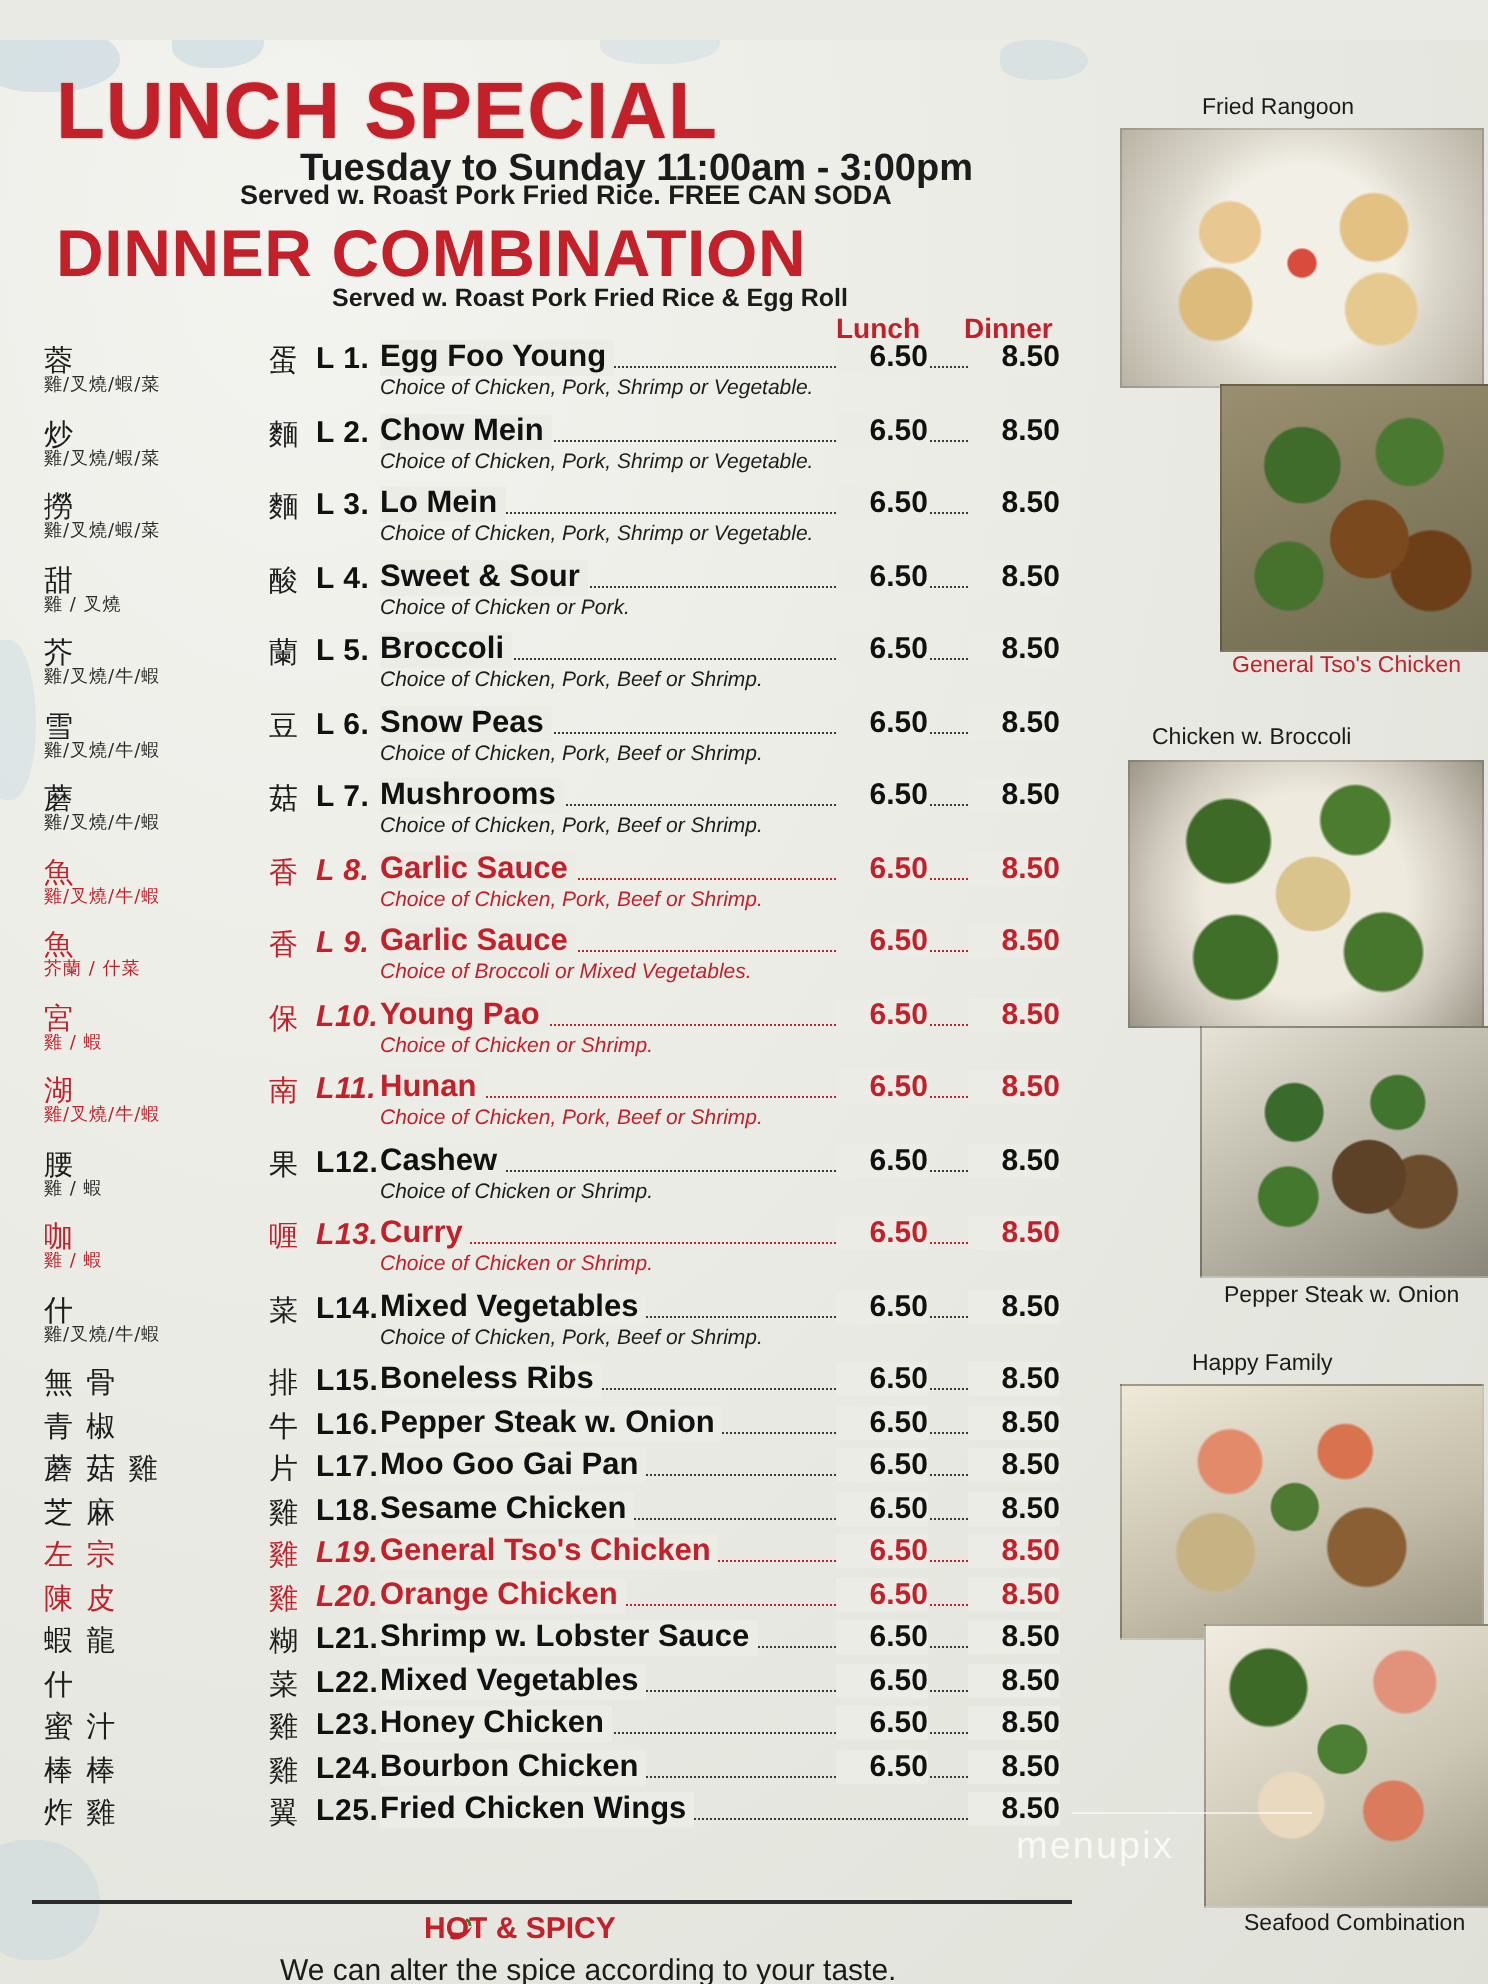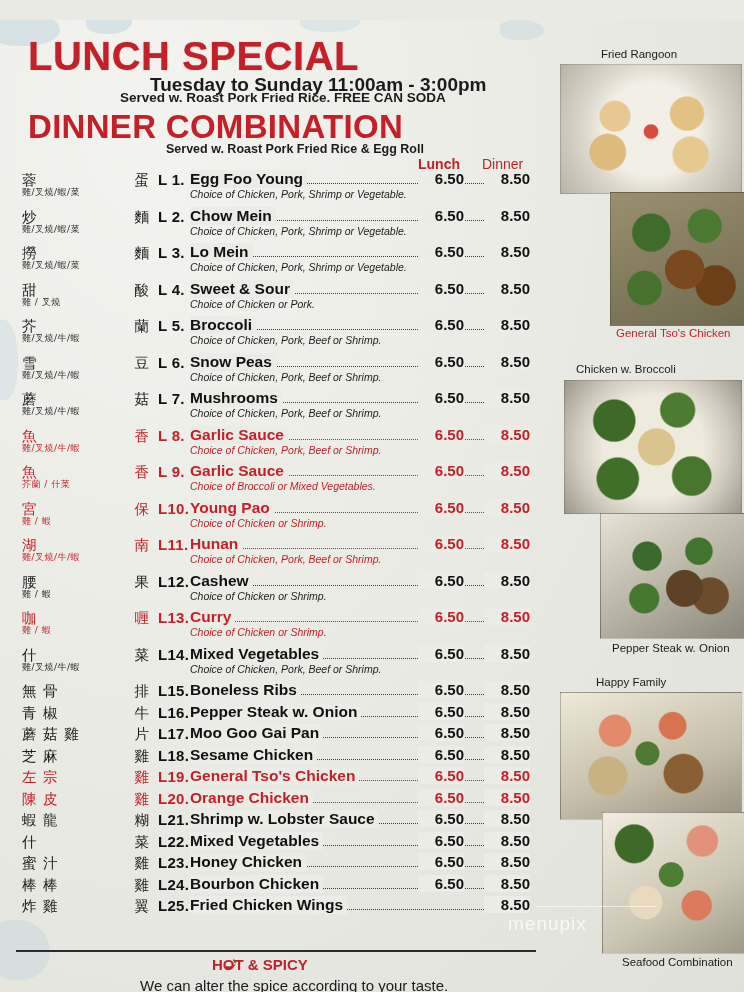--- a/index.html
+++ b/index.html
@@ -97,21 +97,21 @@
     top: 136px;
     font-size: 14px;
     font-weight: bold;
     color: #c4202a;
   }
   .col-dinner {
     position: absolute;
     left: 482px;
     top: 136px;
     font-size: 14px;
-    font-weight: normal;
+    font-weight: bold;
     color: #c4202a;
   }
 
   
   .items {
     position: absolute;
     left: 0;
     top: 152px;
     width: 556px;
   }
@@ -154,21 +154,21 @@
 
   .code {
     position: absolute;
     left: 158px;
     top: -1px;
     font-size: 15px;
     font-weight: bold;
     color: #111;
     letter-spacing: .3px;
   }
-  .code.red { color: #c4202a; }
+  .code.red { color: #c4202a; font-style: italic; }
 
   .name {
     position: absolute;
     left: 190px;
     top: -2px;
     font-size: 15.5px;
     font-weight: bold;
     color: #111;
     white-space: nowrap;
   }

